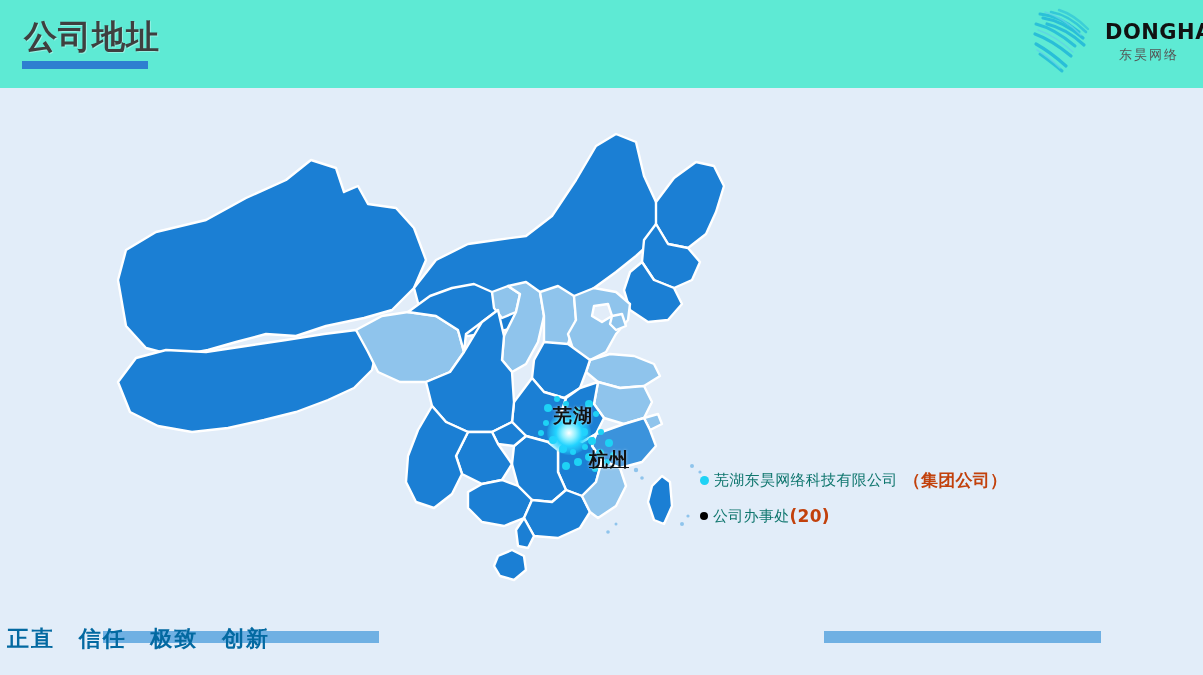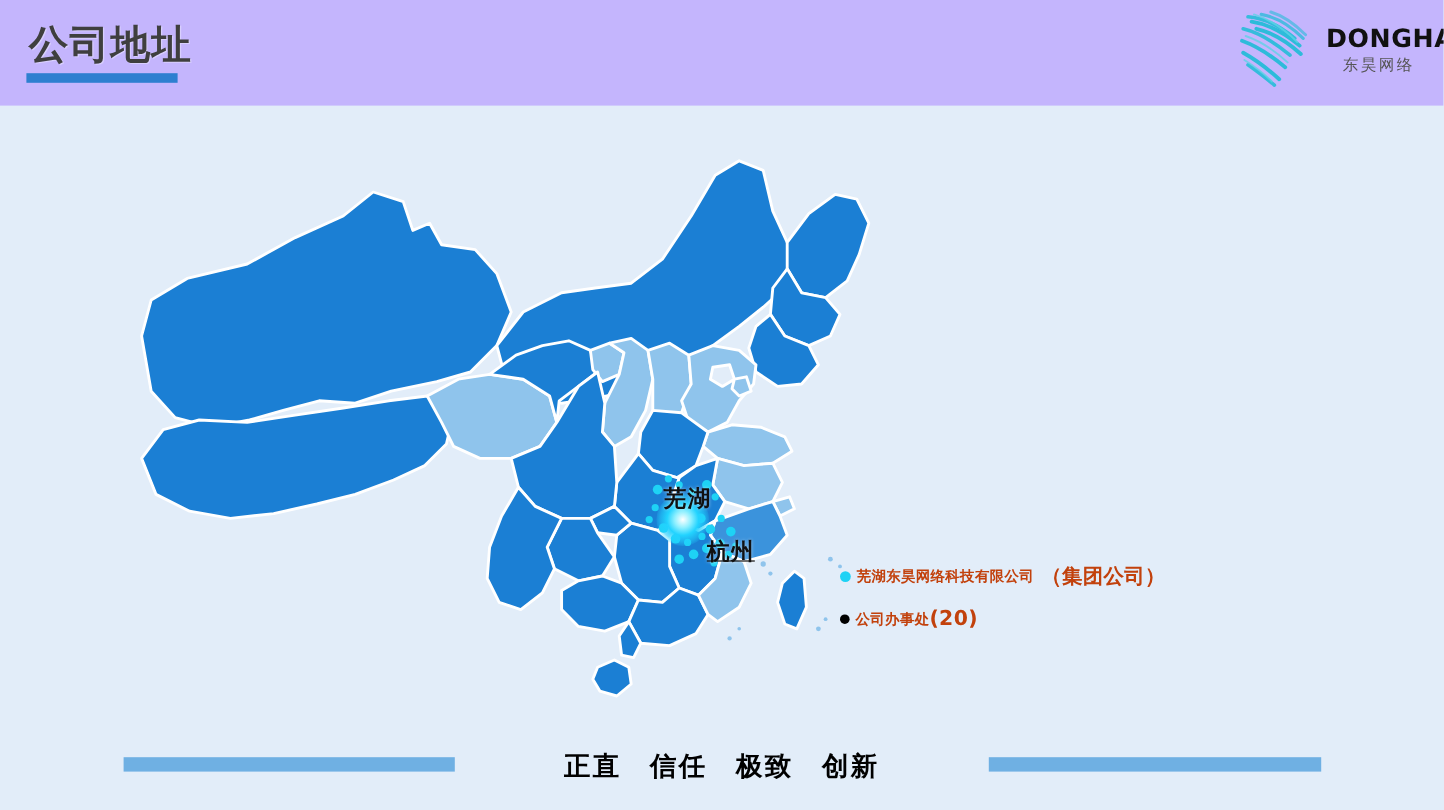--- a/index.html
+++ b/index.html
@@ -7,21 +7,21 @@
     width:1203px;height:675px;overflow:hidden;
     background:#e2edf9;
     font-family:"DejaVu Sans","Liberation Sans",sans-serif;
     position:relative;
   }
   .slide{position:absolute;inset:0;background:#e2edf9;}
 
   
   .header{
     position:absolute;left:0;top:0;width:1203px;height:88px;
-    background:#c4b5fd;
+    background:#5eead4;
   }
   .page-title{
     position:absolute;left:24px;top:17px;
     font-size:33px;font-weight:bold;color:#3f3f3f;
     letter-spacing:1px;
     text-shadow:1px 1px 0 rgba(255,255,255,.35);
     line-height:40px;
   }
   .title-underline{
     position:absolute;left:22px;top:61px;width:126px;height:8px;
@@ -66,35 +66,35 @@
   .legend-row{
     display:flex;align-items:center;height:36px;white-space:nowrap;
   }
   .legend-dot{
     width:9px;height:9px;border-radius:50%;margin-right:5px;flex:0 0 auto;
   }
   .legend-dot.cyan{background:#1ed2f5;}
   .legend-dot.blue{background:#2b7fd4;}
   .legend-dot.black{background:#000;width:8px;height:8px;}
   .legend-name{
-    font-size:12px;font-weight:bold;color:#c2410c;letter-spacing:.3px;
+    font-size:15px;font-weight:normal;color:#0f766e;letter-spacing:.3px;
   }
   .legend-tag{
     font-size:17px;font-weight:bold;color:#c2410c;letter-spacing:.3px;
     margin-left:6px;
   }
   .legend-tag.tight{margin-left:0;}
 
   
   .footer-bar{position:absolute;height:12px;background:#6fb0e3;top:631px;}
   .footer-bar.left{left:103px;width:276px;}
   .footer-bar.right{left:824px;width:277px;}
   .footer-slogan{
-    position:absolute;top:624px;left:0;width:1203px;text-align:center;
-    font-size:22px;font-weight:bold;color:#000000;letter-spacing:2px;
+    position:absolute;top:624px;left:0;width:1203px;text-align:left;
+    font-size:22px;font-weight:bold;color:#0369a1;letter-spacing:2px;
   }
   .footer-slogan span{margin:0 7px;}
 </style>
 </head>
 <body>
 
 <div class="slide">
 
   <div class="header">
     <div class="page-title">公司地址</div>

